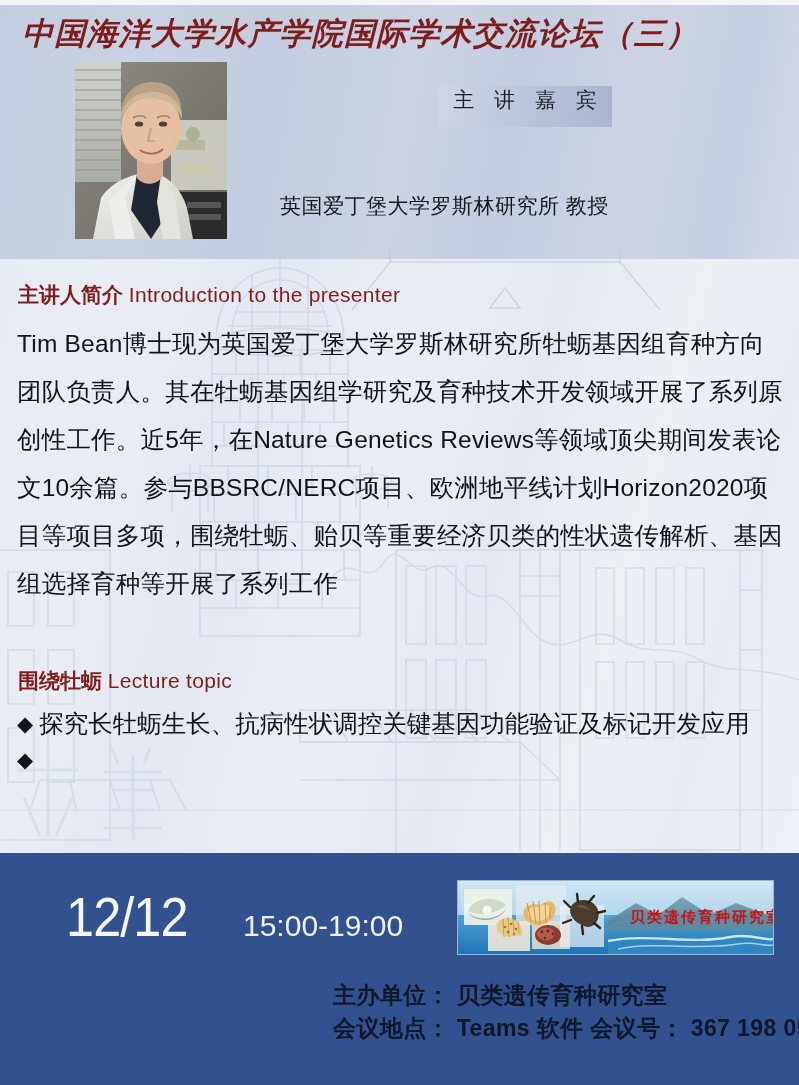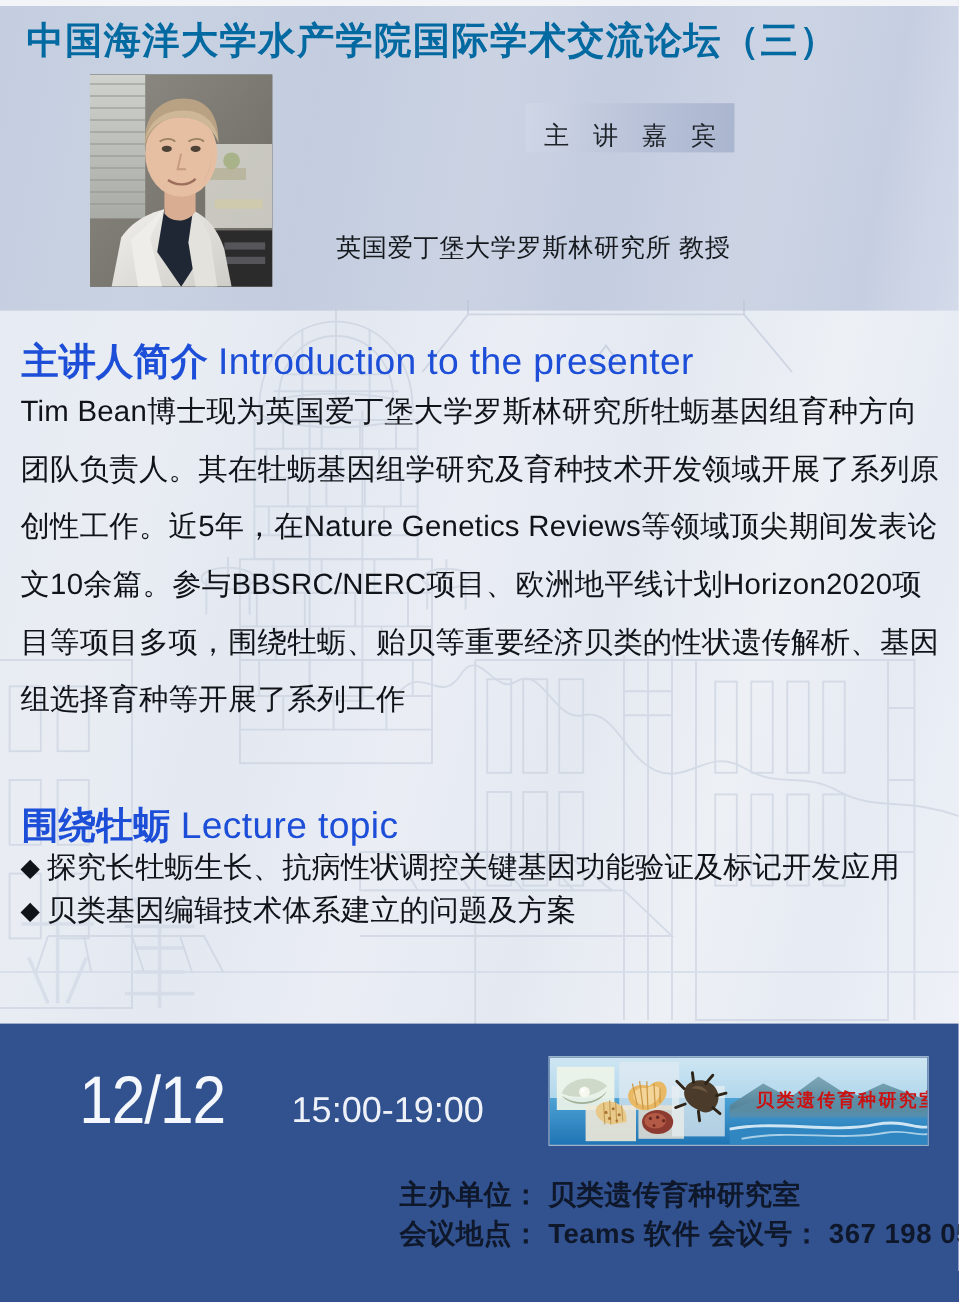--- a/index.html
+++ b/index.html
@@ -63,21 +63,22 @@
   .watermark svg { display: block; }
 
   
   .title {
     position: absolute;
     left: 22px; top: 13px;
     font-family: "Liberation Serif", "DejaVu Serif", serif;
     font-size: 31px;
     font-weight: bold;
     letter-spacing: 1.2px;
-    color: #0369a1;
+    color: #7f1d1d;
+    font-style: italic;
     white-space: nowrap;
     text-align: right;
   }
 
   
   .portrait {
     position: absolute;
     left: 75px; top: 62px;
     width: 152px; height: 177px;
     overflow: hidden;
@@ -85,21 +86,21 @@
   }
   .portrait svg { display:block; }
 
   
   .guest-badge {
     position: absolute;
     left: 438px; top: 86px;
     width: 174px; height: 41px;
     background: linear-gradient(95deg, #cfd6e6 0%, #b9c2d8 55%, #aab5cf 100%);
     display: flex;
-    align-items: flex-end;
+    align-items: flex-start;
     justify-content: center;
   }
   .guest-badge span {
     font-size: 21px;
     letter-spacing: 7px;
     text-indent: 7px;
     color: #1d2329;
     font-weight: 500;
   }
   .speaker-name {
@@ -117,22 +118,22 @@
     width: 500px;
     text-align: left;
     font-size: 21px;
     color: #15191d;
     letter-spacing: 0.5px;
   }
 
   
   .sec-head {
     position: absolute;
-    font-size: 31px;
-    color: #1d4ed8;
+    font-size: 21px;
+    color: #7f1d1d;
     white-space: nowrap;
   }
   .sec-head b { font-weight: bold; }
   .sec-head i {
     font-style: normal;
     font-weight: normal;
     letter-spacing: 0.3px;
   }
 
   #intro-head { left: 18px; top: 281px; }
@@ -380,21 +381,20 @@
     <b>围绕牡蛎</b>
     <i>Lecture topic</i>
   </div>
   <div class="topics">
     <div class="topic-row">
       <span class="topic-bullet">◆</span>
       <span>探究长牡蛎生长、抗病性状调控关键基因功能验证及标记开发应用</span>
     </div>
     <div class="topic-row">
       <span class="topic-bullet">◆</span>
-      <span>贝类基因编辑技术体系建立的问题及方案</span>
     </div>
   </div>
 
   <div class="date">12/12</div>
   <div class="time">15:00-19:00</div>
 
   <div class="lab-logo">
     <svg width="315" height="73" viewBox="0 0 315 73" xmlns="http://www.w3.org/2000/svg">
       <defs>
         <linearGradient id="sky" x1="0" y1="0" x2="0" y2="1">

